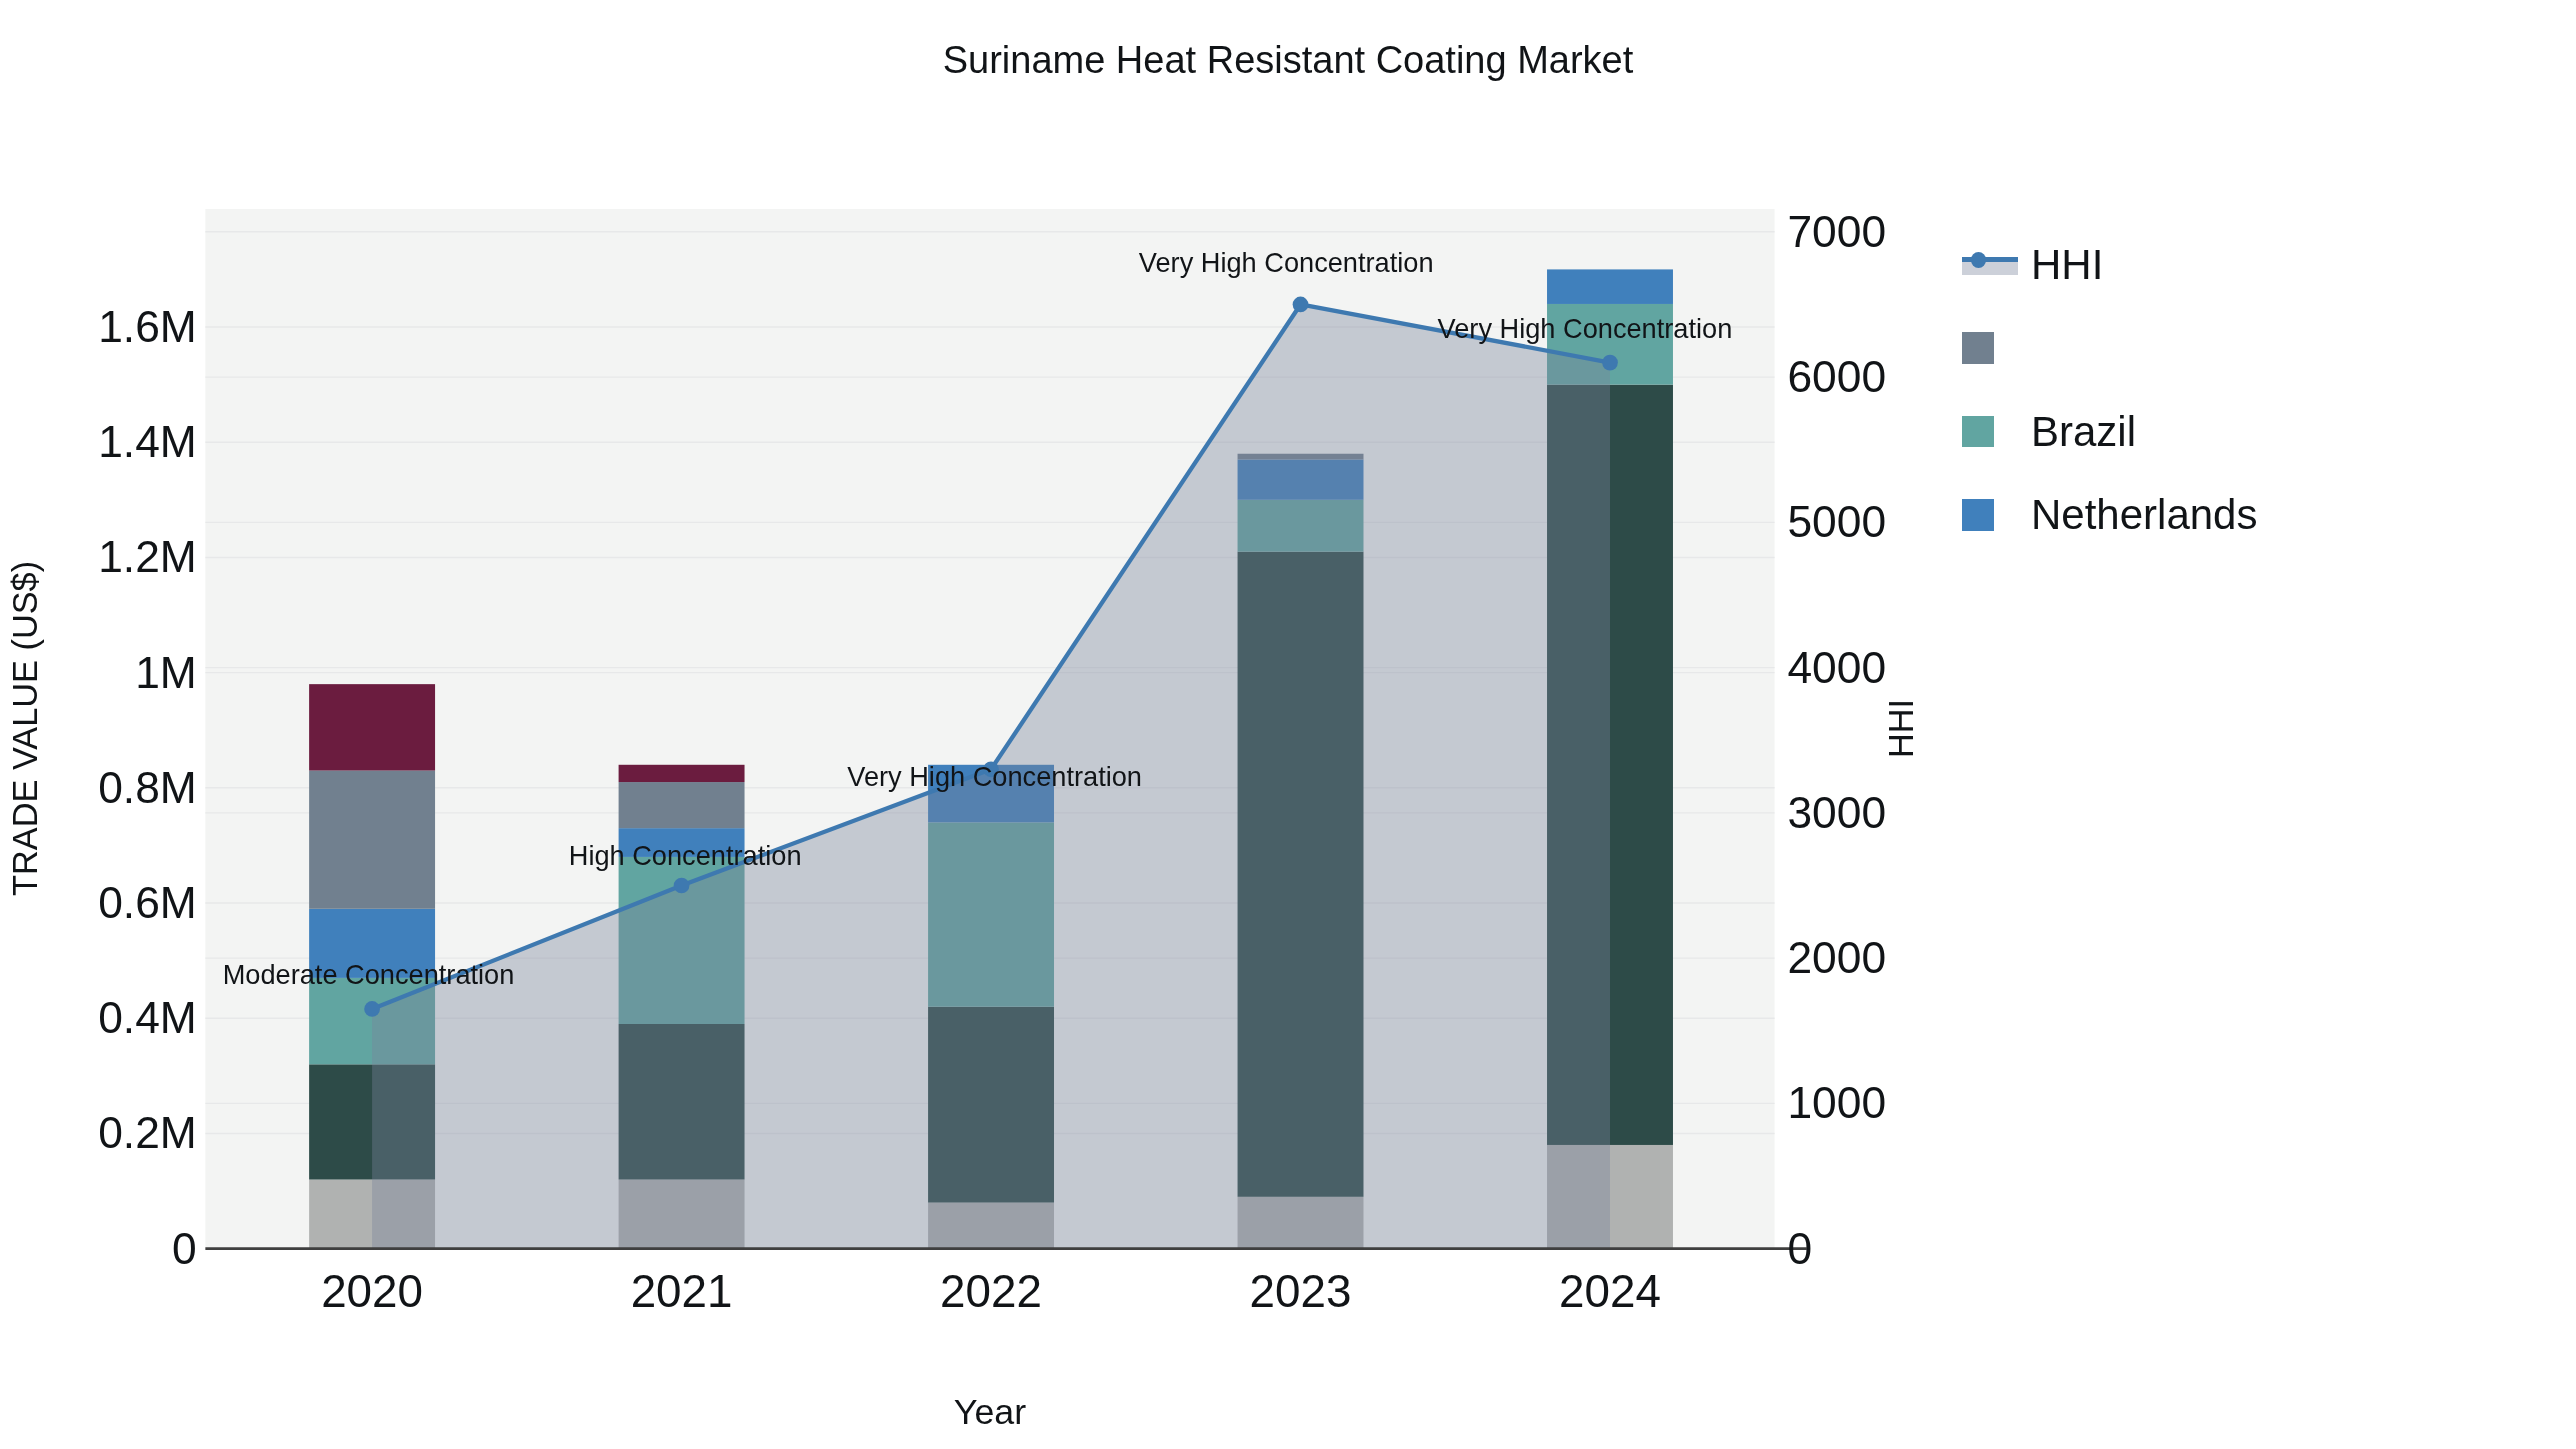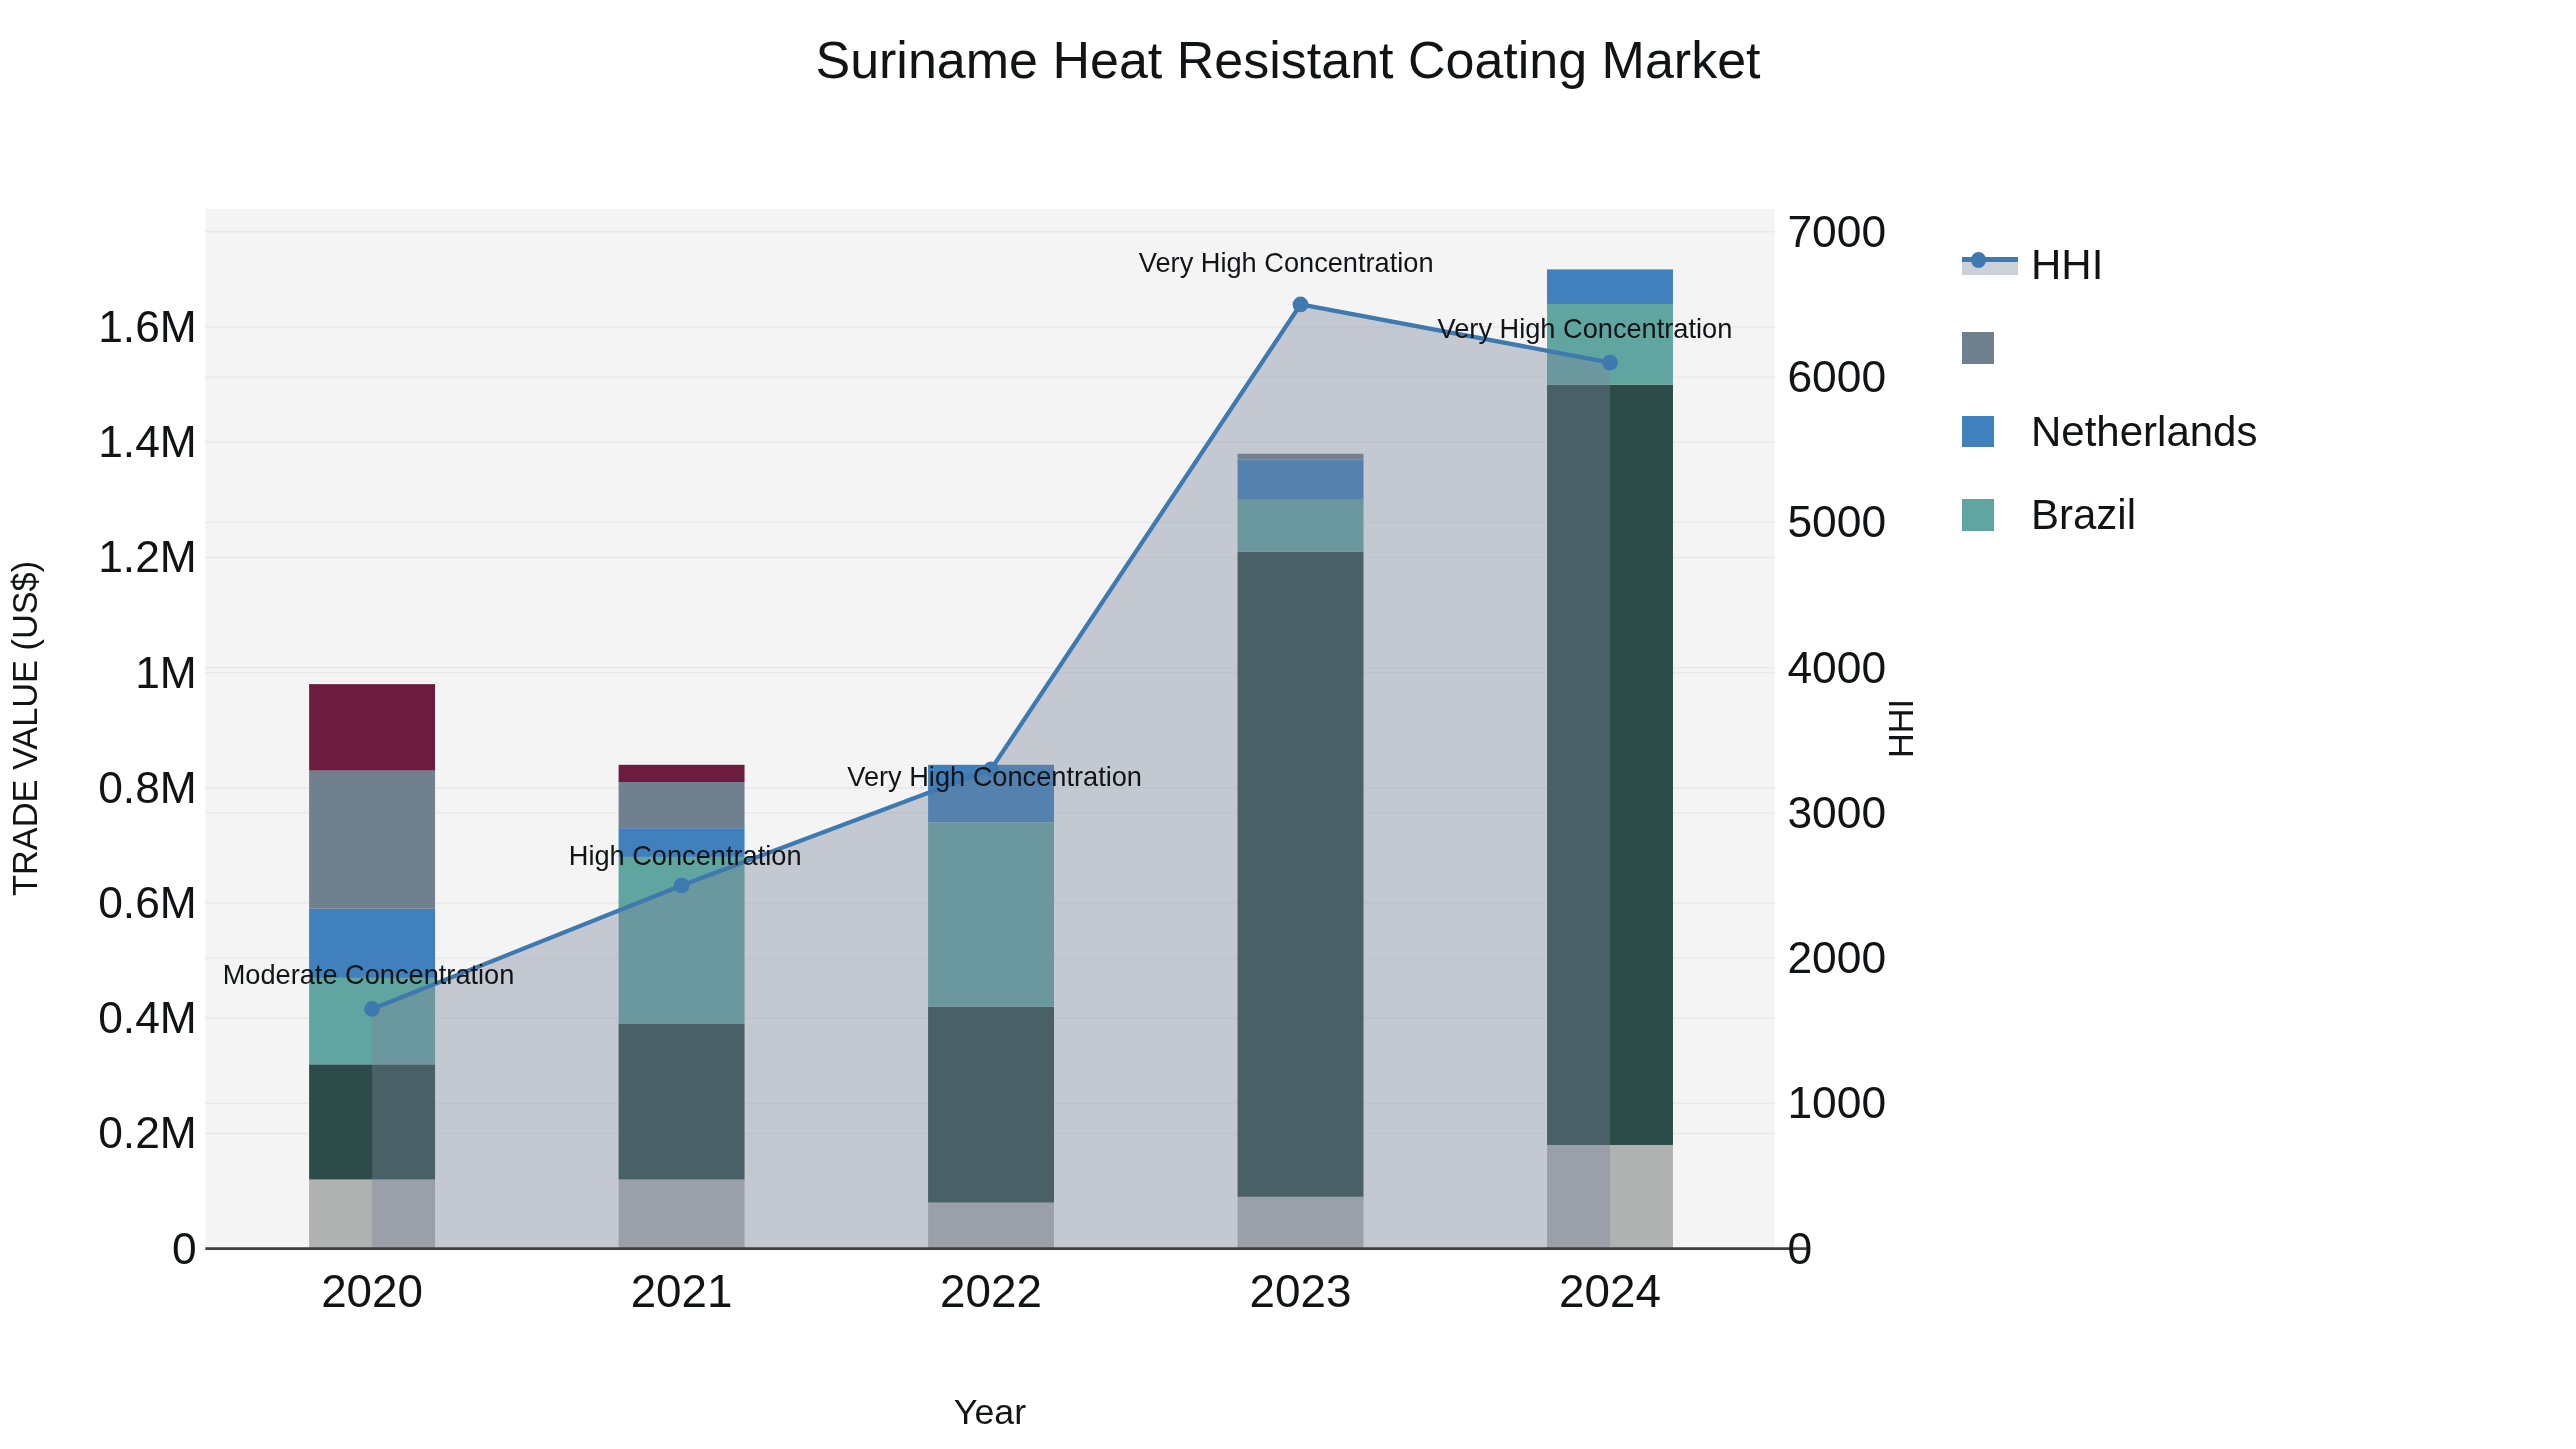--- a/index.html
+++ b/index.html
@@ -2,21 +2,21 @@
 <html style="font-size:11.4px"><head>
 <meta charset="utf-8">
 <style>
   html,body{margin:0;padding:0;}
   body{
     width:2576px;height:1449px;position:relative;background:#ffffff;
     font-family:"Liberation Sans", sans-serif;color:#111417;overflow:hidden;
   }
   .title-block{
     position:absolute;left:0;top:31.5px;width:2576px;text-align:center;
-    font-size:52px;line-height:56px;color:#111417;
+    font-size:38px;line-height:56px;color:#111417;
   }
   svg text{font-family:"Liberation Sans", sans-serif;fill:#111417;}
   .legend{
     position:absolute;left:1962px;top:236px;display:flex;flex-direction:column;row-gap:26.5px;
   }
   .legend-item{display:flex;align-items:center;height:57px;cursor:pointer;}
   .legend-sample{width:56px;margin-right:13px;flex:0 0 56px;position:relative;}
   .legend-swatch{width:31.5px;height:31.5px;}
   .legend-line-sample{width:56px;height:18.6px;position:relative;}
   .legend-line-sample .band{position:absolute;left:0;top:4.3px;width:56px;height:15.7px;}
@@ -124,24 +124,24 @@
       </div>
       <div class="legend-label">HHI</div>
     </div>
     <div class="legend-item">
       <div class="legend-sample">
         <div class="legend-swatch" style="background: rgb(113, 128, 143);"></div>
       </div>
     </div>
     <div class="legend-item">
       <div class="legend-sample">
+        <div class="legend-swatch" style="background: rgb(97, 165, 161);"></div>
+      </div>
+      <div class="legend-label">Brazil</div>
+    </div>
+    <div class="legend-item">
+      <div class="legend-sample">
         <div class="legend-swatch" style="background: rgb(64, 128, 188);"></div>
       </div>
       <div class="legend-label">Netherlands</div>
-    </div>
-    <div class="legend-item">
-      <div class="legend-sample">
-        <div class="legend-swatch" style="background: rgb(97, 165, 161);"></div>
-      </div>
-      <div class="legend-label">Brazil</div>
     </div>
   </div>
 
 
 </body></html>

